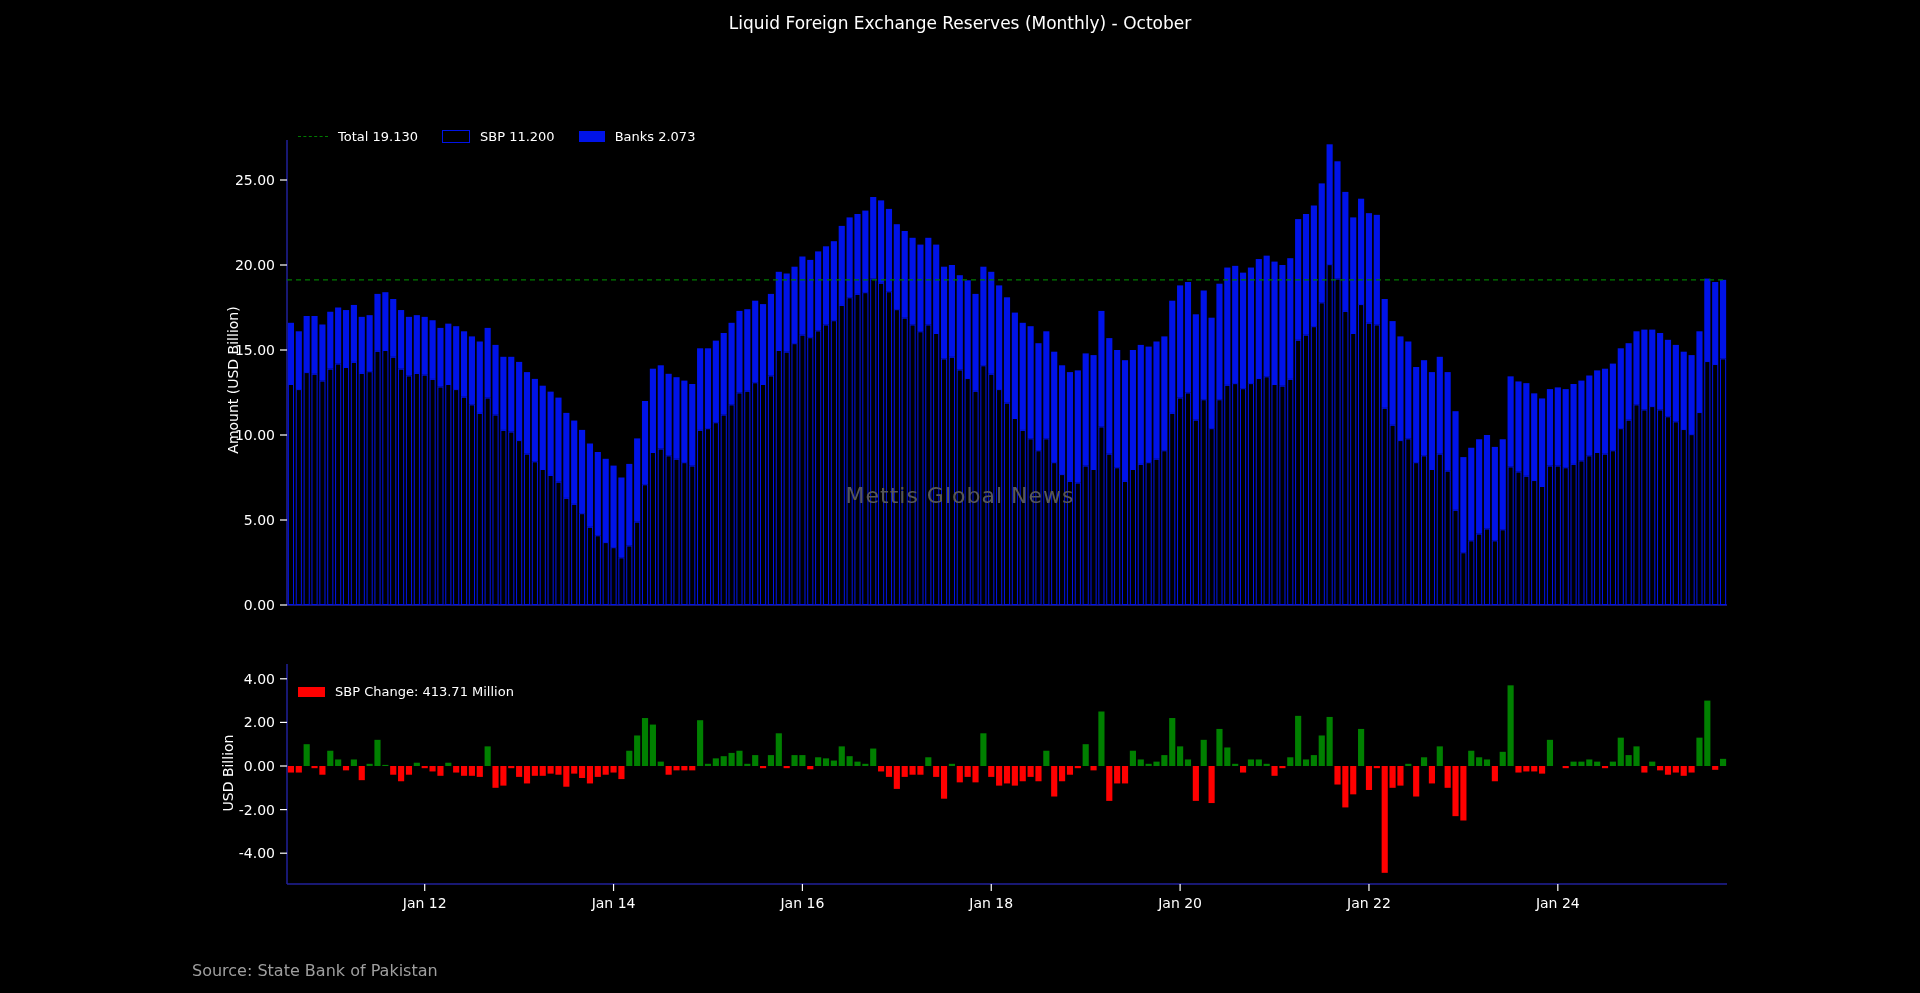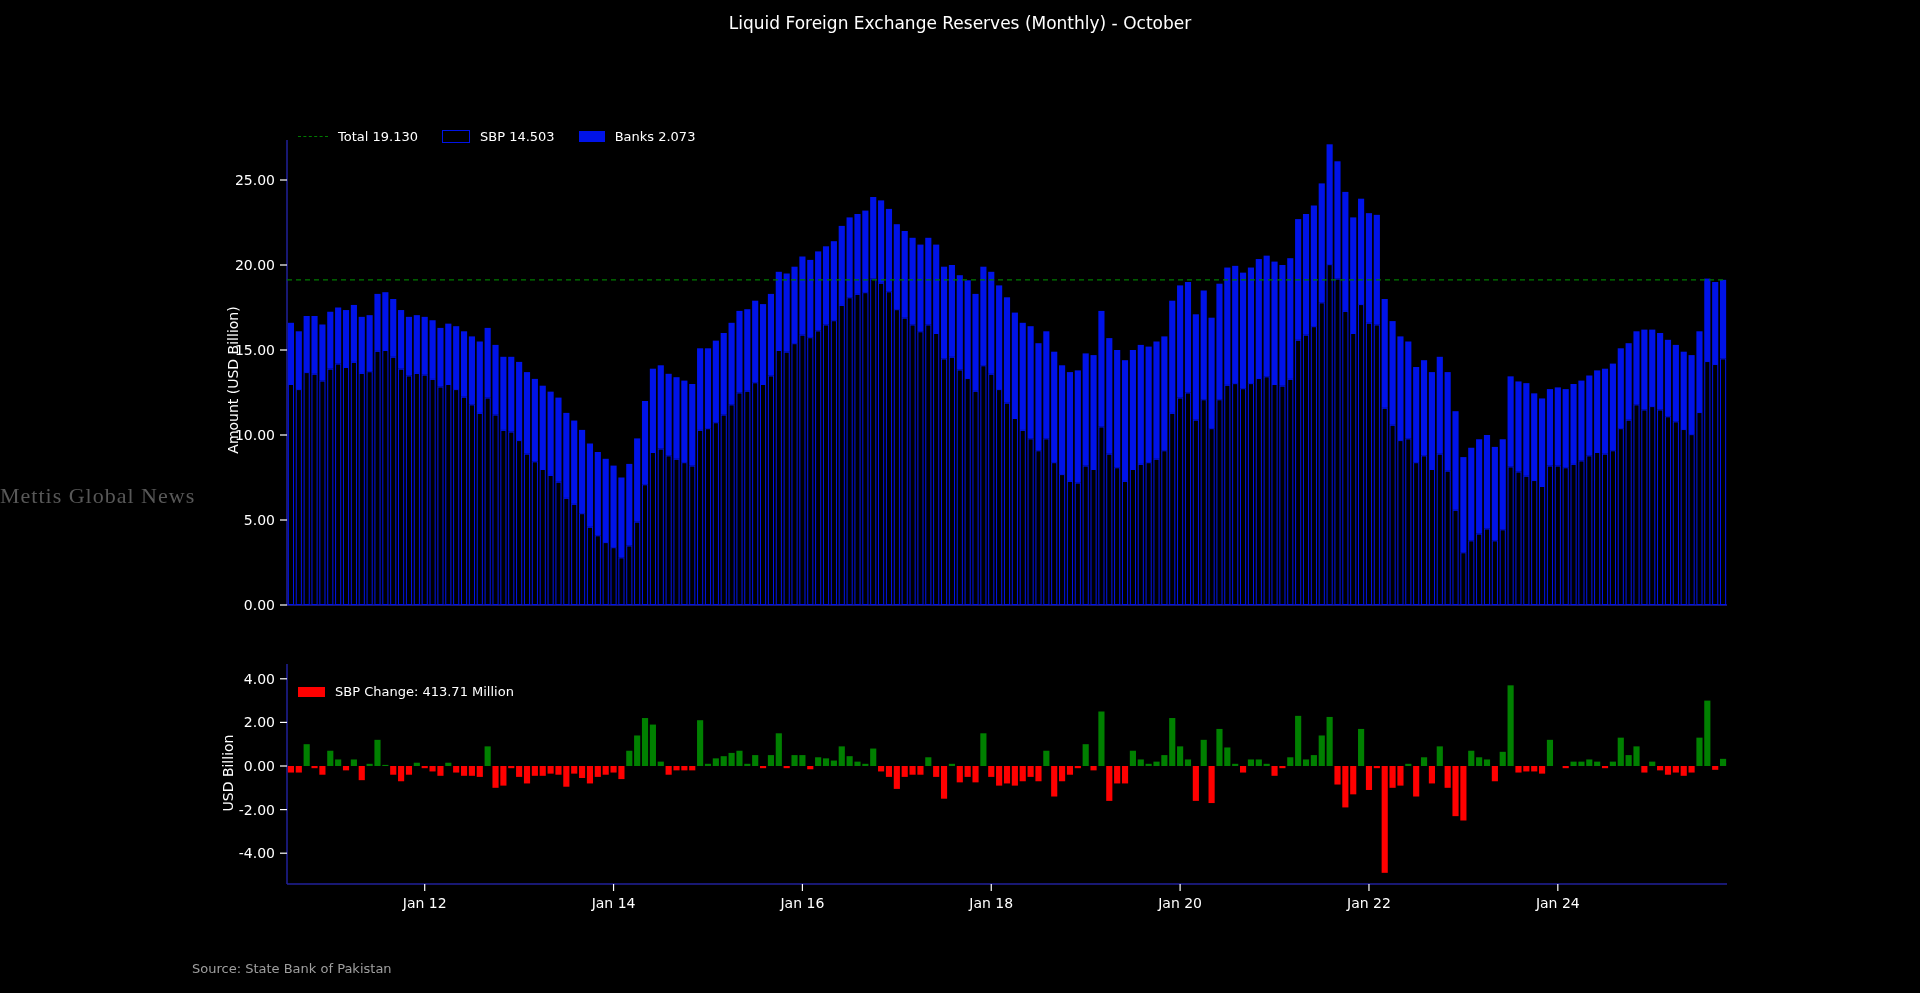--- a/index.html
+++ b/index.html
@@ -1,21 +1,21 @@
 <!DOCTYPE html>
 <html><head>
 <meta charset="utf-8">
 <style>
   html,body{margin:0;padding:0;background:#000;width:1920px;height:993px;overflow:hidden;
     font-family:"DejaVu Sans","Liberation Sans",sans-serif;}
   #fig{position:relative;width:1920px;height:786px;background:#000;padding-left:36px;}
   .abs{position:absolute;}
   #chart-title{top:13px;left:0;width:1920px;text-align:center;color:#ffffff;font-size:17px;}
-  #watermark{top:483px;left:0;width:1920px;text-align:left;color:#585858;font-size:22px;letter-spacing:1px;font-family:Liberation Serif, serif;}
-  #source-note{top:961px;left:192px;color:#9f9f9f;font-size:13px;}
+  #watermark{top:483px;left:0;width:1920px;text-align:center;color:#585858;font-size:22px;letter-spacing:1px;}
+  #source-note{top:961px;left:192px;color:#9f9f9f;font-size:16px;}
   .ylab{color:#ffffff;font-size:14px;transform:rotate(-90deg);transform-origin:center;white-space:nowrap;}
   #ylab-top{top:372px;left:153px;width:160px;text-align:center;}
   #ylab-bottom{top:765px;left:168px;width:120px;text-align:center;}
   .legend-row{display:flex;align-items:center;color:#ffffff;font-size:13px;}
   #legend-top{top:129px;left:298px;}
   #legend-bottom{top:684px;left:298px;}
   .leg-item{display:flex;align-items:center;margin-right:24px;}
   .leg-dash{width:30px;height:0;border-top:1.5px dashed #007a00;margin-right:10px;}
   .leg-rect-outline{width:26px;height:11px;border:1.5px solid #0013e8;background:#000;margin-right:10px;}
   .leg-rect-solid{width:26px;height:11px;background:#0013e8;margin-right:10px;}
@@ -29,21 +29,21 @@
 
   <div id="chart-title" class="abs">Liquid Foreign Exchange Reserves (Monthly) - October</div>
 
   <div id="legend-top" class="abs legend-row">
     <div class="leg-item">
       <span class="leg-dash"></span>
       <span>Total 19.130</span>
     </div>
     <div class="leg-item">
       <span class="leg-rect-outline"></span>
-      <span>SBP 14.503</span>
+      <span>SBP 11.200</span>
     </div>
     <div class="leg-item">
       <span class="leg-rect-solid"></span>
       <span>Banks 2.073</span>
     </div>
   </div>
 
   <div id="legend-bottom" class="abs legend-row">
     <div class="leg-item">
       <span class="leg-rect-red"></span>

